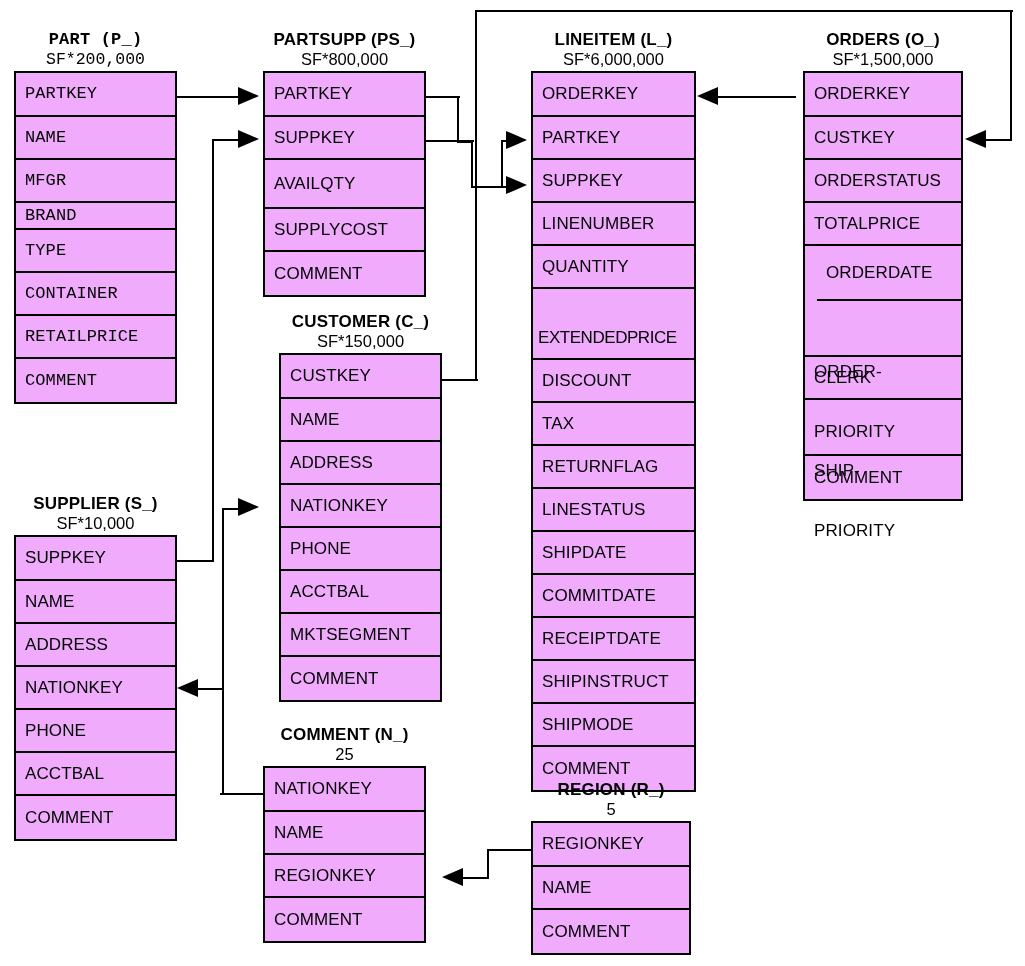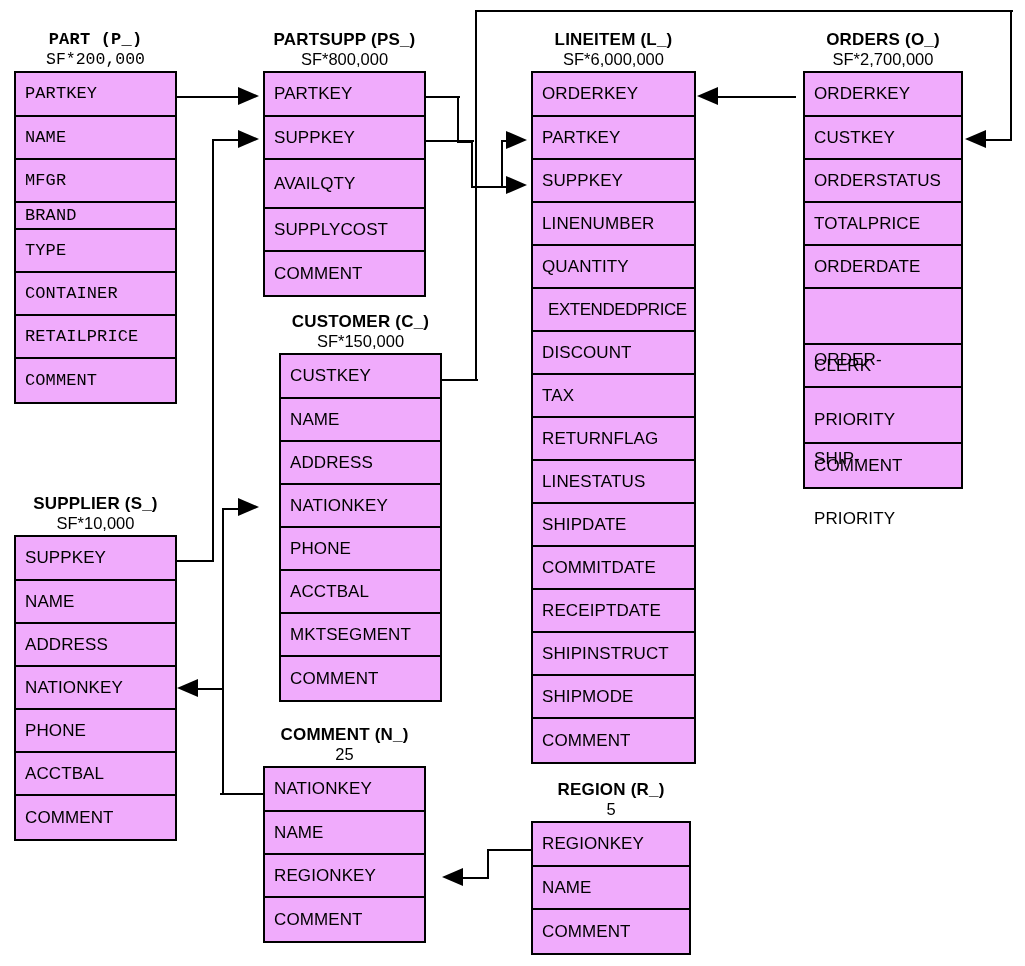--- a/index.html
+++ b/index.html
@@ -58,21 +58,22 @@
   }
   .field.two-line {
     display: block;
     padding-top: 21px;
   }
   .field.two-line span {
     display: block;
   }
   .field.overflow {
     letter-spacing: -0.45px;
-    padding-left: 15px;
+    padding-left: 5px;
+    margin-top: 28px;
   }
   
   .seg-h {
     position: absolute;
     height: 0;
     border-top: 2.5px solid #000000;
   }
   .seg-v {
     position: absolute;
     width: 0;
@@ -227,27 +228,27 @@
       <div class="field" style="height:43px;">COMMITDATE</div>
       <div class="field" style="height:43px;">RECEIPTDATE</div>
       <div class="field" style="height:43px;">SHIPINSTRUCT</div>
       <div class="field" style="height:43px;">SHIPMODE</div>
       <div class="field" style="height:43px;">COMMENT</div>
     </div>
   </div>
 
   <div class="entity" style="left:803px; top:30px; width:160px;">
     <div class="entity-title">ORDERS (O_)</div>
-    <div class="entity-card">SF*2,700,000</div>
+    <div class="entity-card">SF*1,500,000</div>
     <div class="entity-box">
       <div class="field" style="height:44px;">ORDERKEY</div>
       <div class="field" style="height:43px;">CUSTKEY</div>
       <div class="field" style="height:43px;">ORDERSTATUS</div>
       <div class="field" style="height:43px;">TOTALPRICE</div>
-      <div class="field" style="height:43px;">ORDERDATE</div>
+      <div class="field" style="height:55px;margin-left:12px;">ORDERDATE</div>
       <div class="field two-line" style="height:56px;">
         <span>ORDER-</span>
         <span>PRIORITY</span>
       </div>
       <div class="field" style="height:43px;">CLERK</div>
       <div class="field two-line" style="height:56px;">
         <span>SHIP-</span>
         <span>PRIORITY</span>
       </div>
       <div class="field" style="height:43px;">COMMENT</div>

